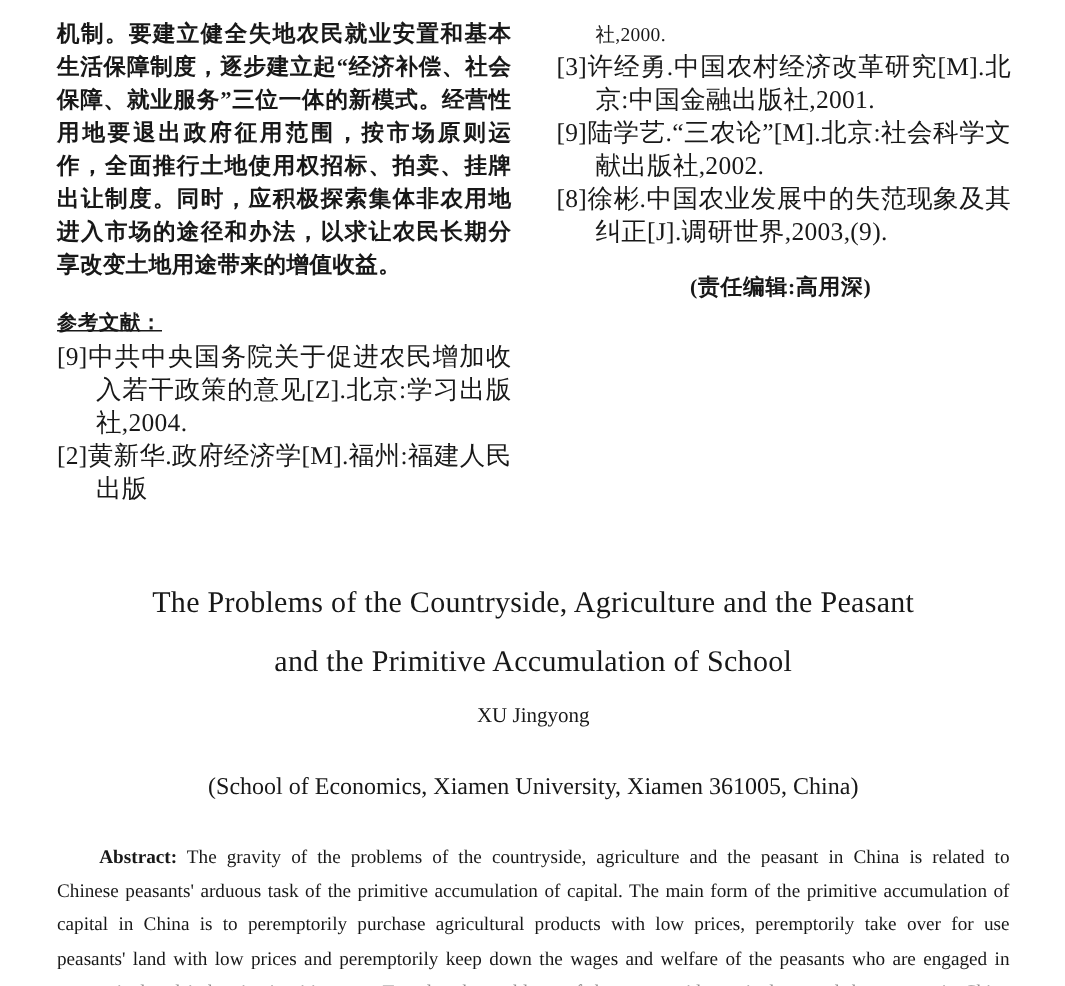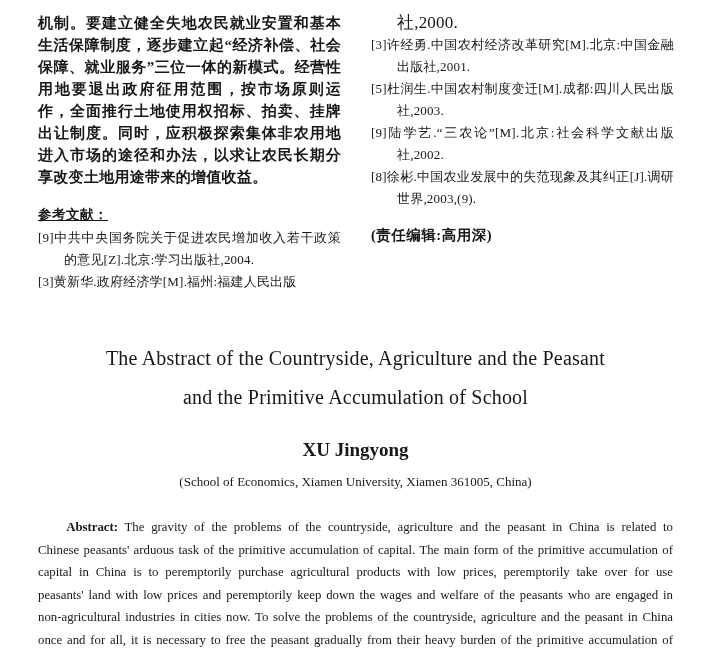--- a/index.html
+++ b/index.html
@@ -43,65 +43,64 @@
   }
   .ref-heading {
     margin: 18px 0 3px 0;
     font-size: 13.5px;
     font-weight: 800;
     letter-spacing: 0.5px;
     text-decoration: underline;
   }
   .ref {
     margin: 0;
-    font-size: 13px;
+    font-size: 17px;
     line-height: 22px;
     text-align: justify;
     padding-left: 26px;
     text-indent: -26px;
     letter-spacing: 0.2px;
   }
   .ref-continuation {
     margin: 0 0 0 0;
-    font-size: 17px;
+    font-size: 13px;
     line-height: 22px;
     padding-left: 26px;
     letter-spacing: 0.2px;
   }
   .right-col .ref {
     margin-bottom: 0;
   }
   .editor-note {
     margin-top: 16px;
     padding-right: 4px;
     font-size: 14.5px;
     font-weight: 800;
-    text-align: left;
+    text-align: center;
     letter-spacing: 0.5px;
   }
 
   
   .english-section {
     margin-top: 46px;
     text-align: center;
   }
   .paper-title .title-line {
     font-size: 20px;
     line-height: 39px;
     font-weight: 500;
     letter-spacing: 0.2px;
   }
   .author {
-    margin-top: 22px;
-    font-size: 19px;
-    font-weight: bold;
+    margin-top: 9px;
+    font-size: 14px;
   }
   .affiliation {
-    margin-top: 13px;
-    font-size: 13px;
+    margin-top: 30px;
+    font-size: 16px;
   }
 
   .abstract-block {
     margin-top: 26px;
     text-align: justify;
   }
   .abstract-block p {
     margin: 0;
     font-size: 12.8px;
     line-height: 22.5px;
@@ -121,39 +120,38 @@
 <div class="page">
 
   <div class="columns">
 
     <div class="col left-col">
       <p class="cjk-body">机制。要建立健全失地农民就业安置和基本生活保障制度，逐步建立起“经济补偿、社会保障、就业服务”三位一体的新模式。经营性用地要退出政府征用范围，按市场原则运作，全面推行土地使用权招标、拍卖、挂牌出让制度。同时，应积极探索集体非农用地进入市场的途径和办法，以求让农民长期分享改变土地用途带来的增值收益。</p>
 
       <div class="ref-heading">参考文献：</div>
 
       <p class="ref">[9]中共中央国务院关于促进农民增加收入若干政策的意见[Z].北京:学习出版社,2004.</p>
-      <p class="ref">[3]黄新华.政府经济学[M].福州:福建人民出版</p>
+      <p class="ref">[2]黄新华.政府经济学[M].福州:福建人民出版</p>
     </div>
 
     <div class="col right-col">
       <p class="ref-continuation">社,2000.</p>
 
       <p class="ref">[3]许经勇.中国农村经济改革研究[M].北京:中国金融出版社,2001.</p>
-      <p class="ref">[5]杜润生.中国农村制度变迁[M].成都:四川人民出版社,2003.</p>
       <p class="ref">[9]陆学艺.“三农论”[M].北京:社会科学文献出版社,2002.</p>
       <p class="ref">[8]徐彬.中国农业发展中的失范现象及其纠正[J].调研世界,2003,(9).</p>
 
       <div class="editor-note">(责任编辑:高用深)</div>
     </div>
   </div>
 
   <div class="english-section">
 
     <div class="paper-title">
-      <div class="title-line">The Abstract of the Countryside, Agriculture and the Peasant</div>
+      <div class="title-line">The Problems of the Countryside, Agriculture and the Peasant</div>
       <div class="title-line">and the Primitive Accumulation of School</div>
     </div>
 
     <div class="author">XU Jingyong</div>
 
     <div class="affiliation">(School of Economics, Xiamen University, Xiamen 361005, China)</div>
 
     <div class="abstract-block">
       <p><span class="label">Abstract:</span> <span>The gravity of the problems of the countryside, agriculture and the peasant in China is related to Chinese peasants' arduous task of the primitive accumulation of capital. The main form of the primitive accumulation of capital in China is to peremptorily purchase agricultural products with low prices, peremptorily take over for use peasants' land with low prices and peremptorily keep down the wages and welfare of the peasants who are engaged in non-agricultural industries in cities now. To solve the problems of the countryside, agriculture and the peasant in China once and for all, it is necessary to free the peasant gradually from their heavy burden of the primitive accumulation of capital.</span></p>
 

